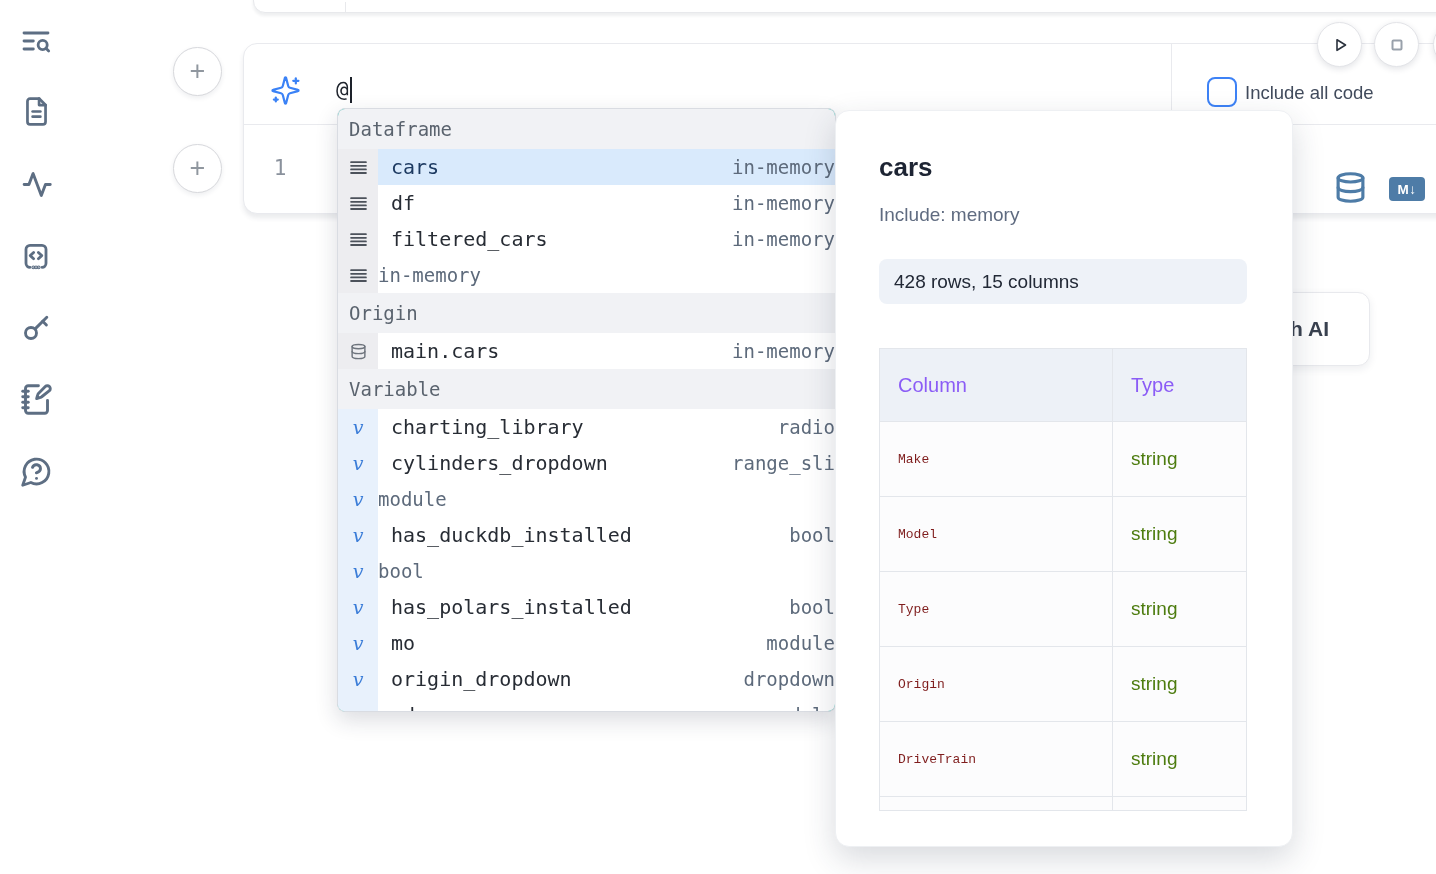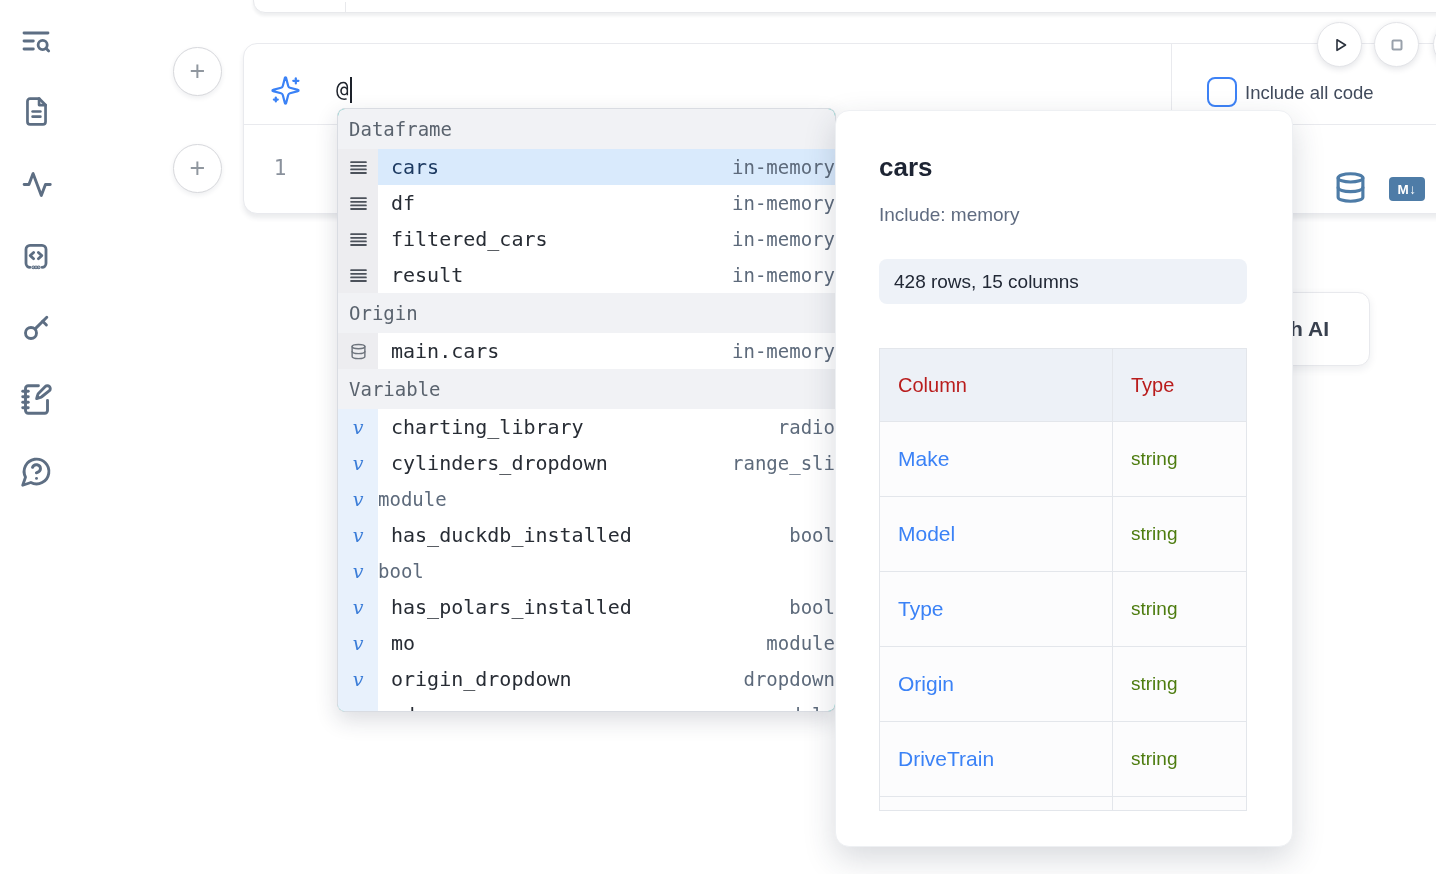--- a/index.html
+++ b/index.html
@@ -78,22 +78,22 @@
   .pv-title{position:absolute;left:43px;top:41px;font-size:26px;font-weight:bold;color:#1d2433;}
   .pv-source{position:absolute;left:43px;top:93px;font-size:19px;color:#5f6b80;}
   .pv-badge{position:absolute;left:43px;top:148px;width:368px;height:45px;background:#eef2f8;border-radius:8px;
     line-height:45px;padding-left:15px;box-sizing:border-box;font-size:19px;color:#222936;}
   .pv-table{position:absolute;left:43px;top:237px;width:368px;height:463px;overflow:hidden;
     border:1px solid #e3e6eb;box-sizing:border-box;}
   .pv-tr{display:flex;height:74px;border-bottom:1px solid #e3e6eb;background:#fcfcfd;}
   .pv-tr.head{height:72px;background:#edf1f7;}
   .pv-td1{width:233px;box-sizing:border-box;border-right:1px solid #e3e6eb;padding-left:18px;display:flex;align-items:center;}
   .pv-td2{flex:1;padding-left:18px;display:flex;align-items:center;}
-  .pv-tr.head .pv-td1,.pv-tr.head .pv-td2{font-size:20px;color:#b91c1c;}
-  .pv-tr .col-name{font-family:Liberation Sans, sans-serif;font-size:21px;color:#3b82f6;}
+  .pv-tr.head .pv-td1,.pv-tr.head .pv-td2{font-size:20px;color:#8b5cf6;}
+  .pv-tr .col-name{font-family:Liberation Mono, monospace;font-size:13px;color:#7f1d1d;}
   .pv-tr .col-type{font-size:19px;color:#4d7c0f;}
 </style>
 </head>
 <body>
 
 <div class="prev-cell">
     <div class="vline"></div>
   </div>
 
 <div class="sidebar">
@@ -251,21 +251,20 @@
       <span class="ac-gutter">
         <span class="ac-icon">
           <svg width="17" height="17" viewBox="0 0 16 16" fill="none" stroke="#4c525b" stroke-width="1.7" stroke-linecap="round">
             <path d="M1 3h14"></path>
             <path d="M1 6.4h14"></path>
             <path d="M1 9.8h14"></path>
             <path d="M1 13.2h14"></path>
           </svg>
         </span>
       </span>
-      <span class="ac-name">result</span>
       <span class="ac-type">in-memory</span>
     </div>
     <div class="ac-header">Origin</div>
     <div class="ac-row kind-table">
       <span class="ac-gutter">
         <span class="ac-icon">
           <svg width="17" height="17" viewBox="0 0 24 24" fill="none" stroke="#6e747d" stroke-width="2" stroke-linecap="round">
             <ellipse cx="12" cy="5" rx="9" ry="3"></ellipse>
             <path d="M3 5v14c0 1.7 4 3 9 3s9-1.3 9-3V5"></path>
             <path d="M3 12c0 1.7 4 3 9 3s9-1.3 9-3"></path>

